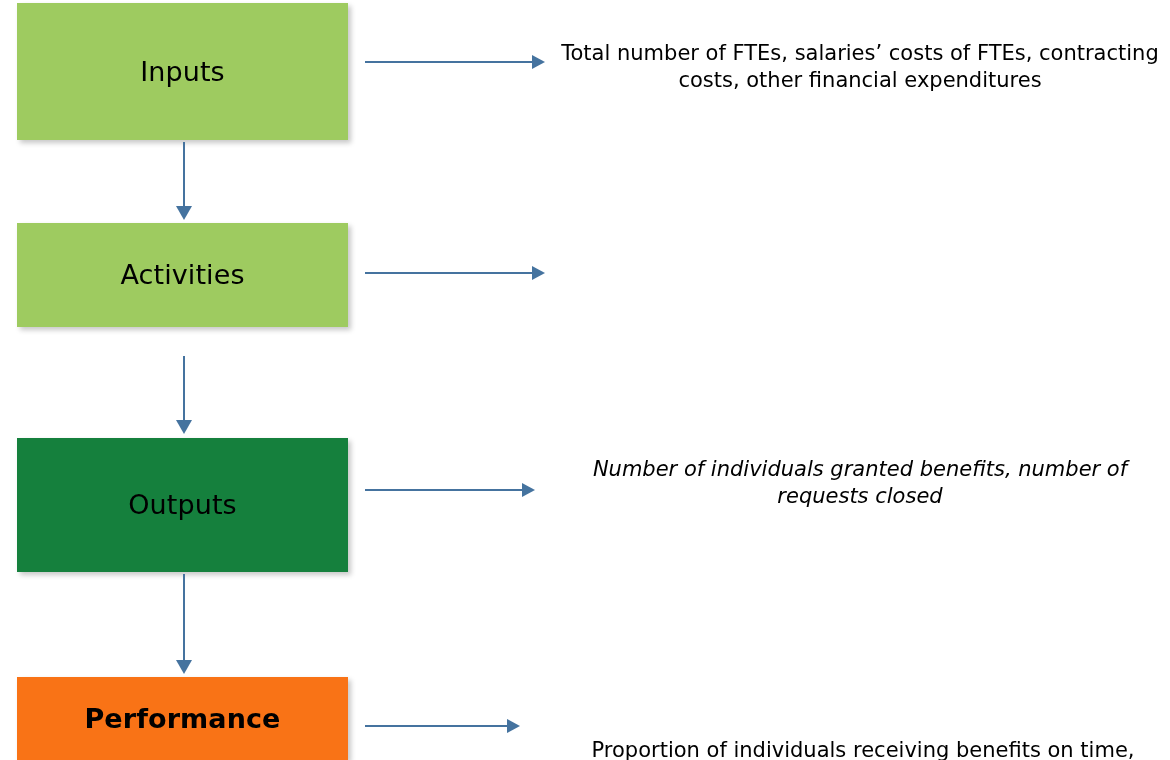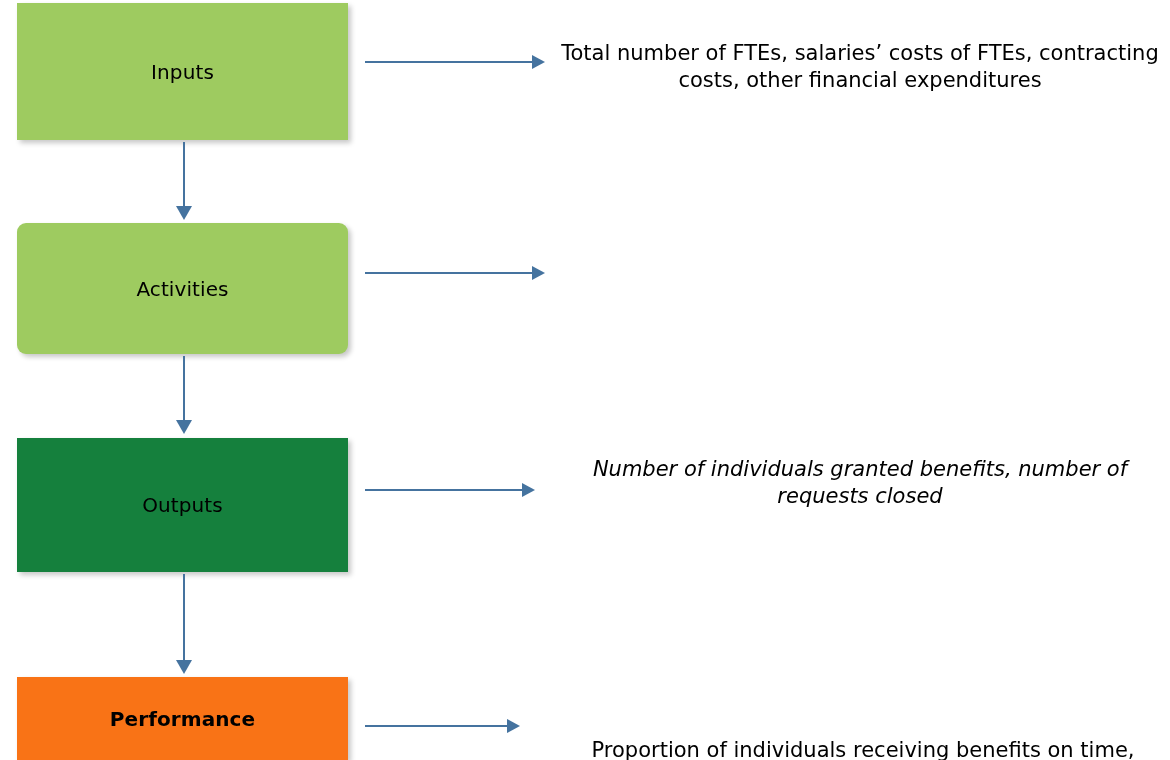--- a/index.html
+++ b/index.html
@@ -25,21 +25,21 @@
   
   .stage-box {
     position: absolute;
     display: flex;
     align-items: center;
     justify-content: center;
     box-sizing: border-box;
     box-shadow: 3px 3px 5px rgba(0,0,0,0.22);
   }
   .stage-box .stage-label {
-    font-size: 20px;
+    font-size: 27px;
     line-height: 1.1;
     color: #000000;
     letter-spacing: 0.1px;
   }
   .stage-box.is-alert .stage-label {
     font-weight: bold;
   }
 
   
   .arrow-svg {
@@ -69,21 +69,21 @@
     </div>
     <svg class="arrow-svg" width="204" height="24" viewBox="0 0 204 24" style="left: 353px; top: 50px;">
       <line x1="12" y1="12" x2="182" y2="12" stroke="#45739F" stroke-width="2"></line>
       <polygon points="192,12 179,5 179,19" fill="#45739F"></polygon>
     </svg>
     <svg class="arrow-svg" width="24" height="78" viewBox="0 0 24 78" style="left: 172px; top: 142px;">
       <line x1="12" y1="0" x2="12" y2="68" stroke="#45739F" stroke-width="2"></line>
       <polygon points="12,78 4,64 20,64" fill="#45739F"></polygon>
     </svg>
     <div class="desc" style="left: 560px; top: 40px; width: 600px;">Total number of FTEs, salaries’ costs of FTEs, contracting costs, other financial expenditures</div>
-    <div class="stage-box" style="left: 17px; top: 223px; width: 331px; height: 131px; background: rgb(158, 203, 96); border-radius: 9px;">
+    <div class="stage-box" style="left: 17px; top: 223px; width: 331px; height: 104px; background: rgb(158, 203, 96);">
       <span class="stage-label">Activities</span>
     </div>
     <svg class="arrow-svg" width="204" height="24" viewBox="0 0 204 24" style="left: 353px; top: 261px;">
       <line x1="12" y1="12" x2="182" y2="12" stroke="#45739F" stroke-width="2"></line>
       <polygon points="192,12 179,5 179,19" fill="#45739F"></polygon>
     </svg>
     <svg class="arrow-svg" width="24" height="78" viewBox="0 0 24 78" style="left: 172px; top: 356px;">
       <line x1="12" y1="0" x2="12" y2="68" stroke="#45739F" stroke-width="2"></line>
       <polygon points="12,78 4,64 20,64" fill="#45739F"></polygon>
     </svg>

